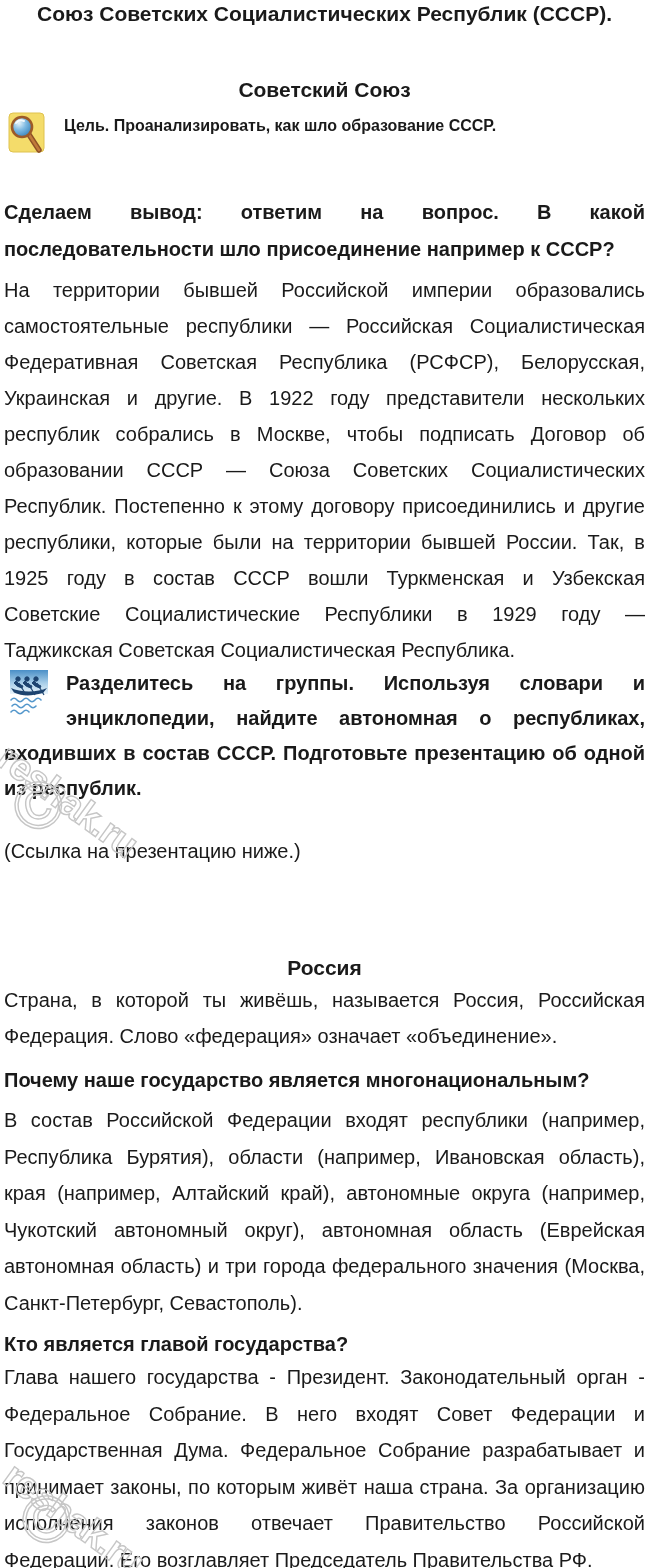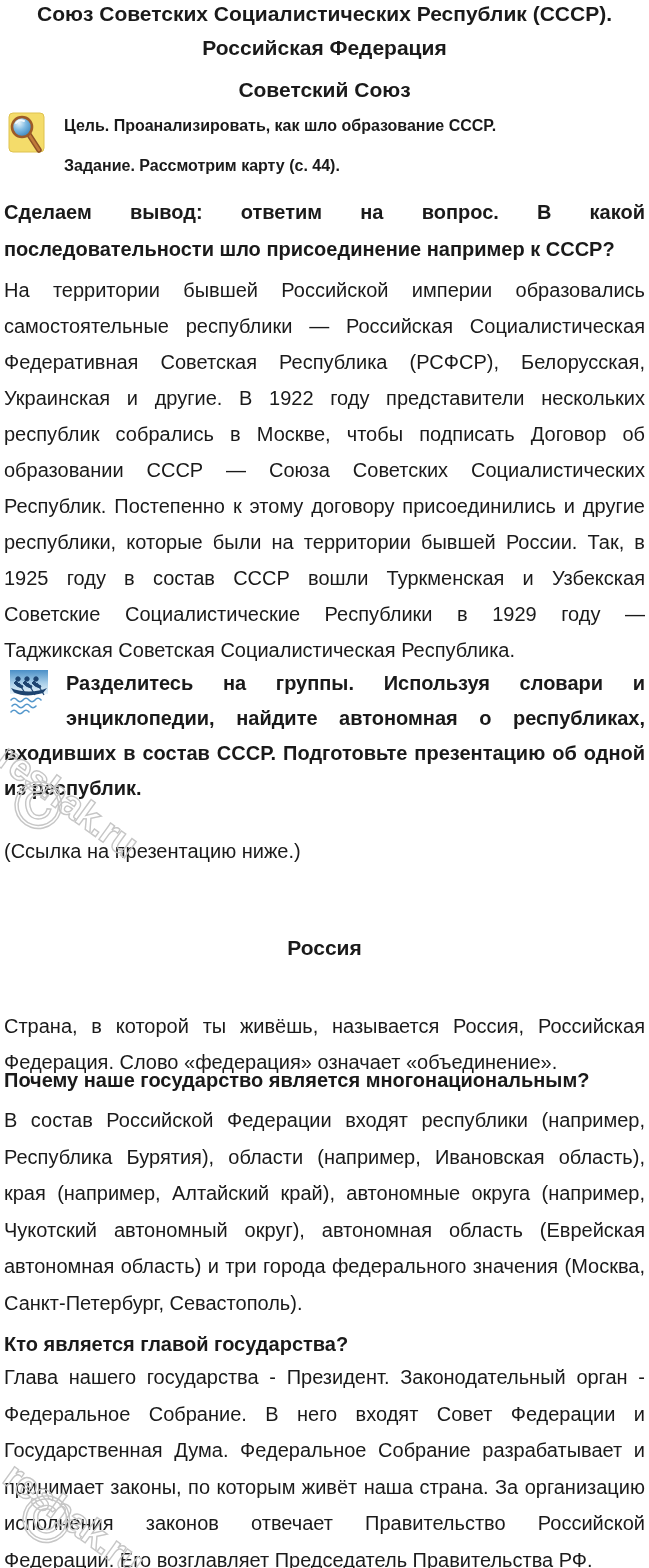--- a/index.html
+++ b/index.html
@@ -61,21 +61,20 @@
   .wm1-copy{left:14px;top:772px;transform:rotate(-12deg);}
   .wm2-text{left:8px;top:1450px;transform:rotate(36deg);}
   .wm2-copy{left:22px;top:1486px;transform:rotate(-12deg);}
 </style>
 </head>
 <body>
 
 <div class="page">
 
   <div class="abs center bold title" style="top:2px;">Союз Советских Социалистических Республик (СССР).</div>
-  <div class="abs center bold title" style="top:36px;">Российская Федерация</div>
   <div class="abs center bold title" style="top:78px;">Советский Союз</div>
 
   <div class="abs goal-block">
     <span class="goal-icon">
       <svg width="38" height="50" viewBox="0 0 38 50" xmlns="http://www.w3.org/2000/svg">
         <defs>
           <radialGradient id="lensGrad" cx="35%" cy="30%" r="80%">
             <stop offset="0%" stop-color="#e8f5fc"></stop>
             <stop offset="45%" stop-color="#7db9e2"></stop>
             <stop offset="100%" stop-color="#2f7cb5"></stop>
@@ -83,21 +82,20 @@
         </defs>
         <rect x="1" y="1" width="35" height="39" rx="4" fill="#f4dc6a" stroke="#dfc24e" stroke-width="1"></rect>
         <line x1="20" y1="21" x2="31" y2="38" stroke="#8f5126" stroke-width="5.5" stroke-linecap="round"></line>
         <line x1="20" y1="21" x2="31" y2="38" stroke="#c07a3a" stroke-width="2.5" stroke-linecap="round"></line>
         <circle cx="14" cy="15" r="10" fill="url(#lensGrad)" stroke="#9c5a28" stroke-width="2.6"></circle>
         <path d="M8,11 q3,-4 8,-2" fill="none" stroke="#ffffff" stroke-width="2" stroke-linecap="round" opacity="0.85"></path>
       </svg>
     </span>
     <div class="goal-text">
       <div>Цель. Проанализировать, как шло образование СССР.</div>
-      <div>Задание. Рассмотрим карту (с. 44).</div>
     </div>
   </div>
 
   <div class="abs body-txt-b just" style="top:194px;">Сделаем вывод: ответим на вопрос. В какой последовательности шло присоединение например к СССР?</div>
 
   <div class="abs body-txt just" style="top:272px;">На территории бывшей Российской империи образовались самостоятельные республики — Российская Социалистическая Федеративная Советская Республика (РСФСР), Белорусская, Украинская и другие. В 1922 году представители нескольких республик собрались в Москве, чтобы подписать Договор об образовании СССР — Союза Советских Социалистических Республик. Постепенно к этому договору присоединились и другие республики, которые были на территории бывшей России. Так, в 1925 году в состав СССР вошли Туркменская и Узбекская Советские Социалистические Республики в 1929 году — Таджикская Советская Социалистическая Республика.</div>
 
   <div class="abs group-block">
     <span class="group-icon">
       <svg width="38" height="48" viewBox="0 0 38 48" xmlns="http://www.w3.org/2000/svg">
@@ -129,24 +127,24 @@
           <path d="M2,36 q3,-3.5 6,0 t6,0 t6,0 t6,0"></path>
           <path d="M1,42 q3,-3.5 6,0 t6,0 t6,0"></path>
         </g>
       </svg>
     </span>
     <div class="group-text">Разделитесь на группы. Используя словари и энциклопедии, найдите автономная о республиках, входивших в состав СССР. Подготовьте презентацию об одной из республик.</div>
   </div>
 
   <div class="abs note">(Ссылка на презентацию ниже.)</div>
 
-  <div class="abs center bold title" style="top:936px;">Россия</div>
+  <div class="abs center bold title" style="top:956px;">Россия</div>
 
 
-  <div class="abs body-txt just" style="top:1008px;">Страна, в которой ты живёшь, называется Россия, Российская Федерация. Слово «федерация» означает «объединение».</div>
+  <div class="abs body-txt just" style="top:982px;">Страна, в которой ты живёшь, называется Россия, Российская Федерация. Слово «федерация» означает «объединение».</div>
 
   <div class="abs body-txt-b" style="top:1062px;">Почему наше государство является многонациональным?</div>
 
   <div class="abs body-txt just" style="top:1102px;line-height:36.5px;">В состав Российской Федерации входят республики (например, Республика Бурятия), области (например, Ивановская область), края (например, Алтайский край), автономные округа  (например, Чукотский автономный округ), автономная область (Еврейская автономная область) и три города федерального значения (Москва, Санкт-Петербург, Севастополь).</div>
 
   <div class="abs body-txt-b" style="top:1326px;">Кто является главой государства?</div>
 
   <div class="abs body-txt just" style="top:1359px;line-height:36.5px;">Глава нашего государства - Президент. Законодательный орган - Федеральное Собрание. В него входят Совет Федерации и Государственная Дума. Федеральное Собрание разрабатывает и принимает законы, по которым живёт наша страна. За организацию исполнения законов отвечает Правительство Российской Федерации. Его возглавляет Председатель Правительства РФ.</div>
 
   <div class="wm">

